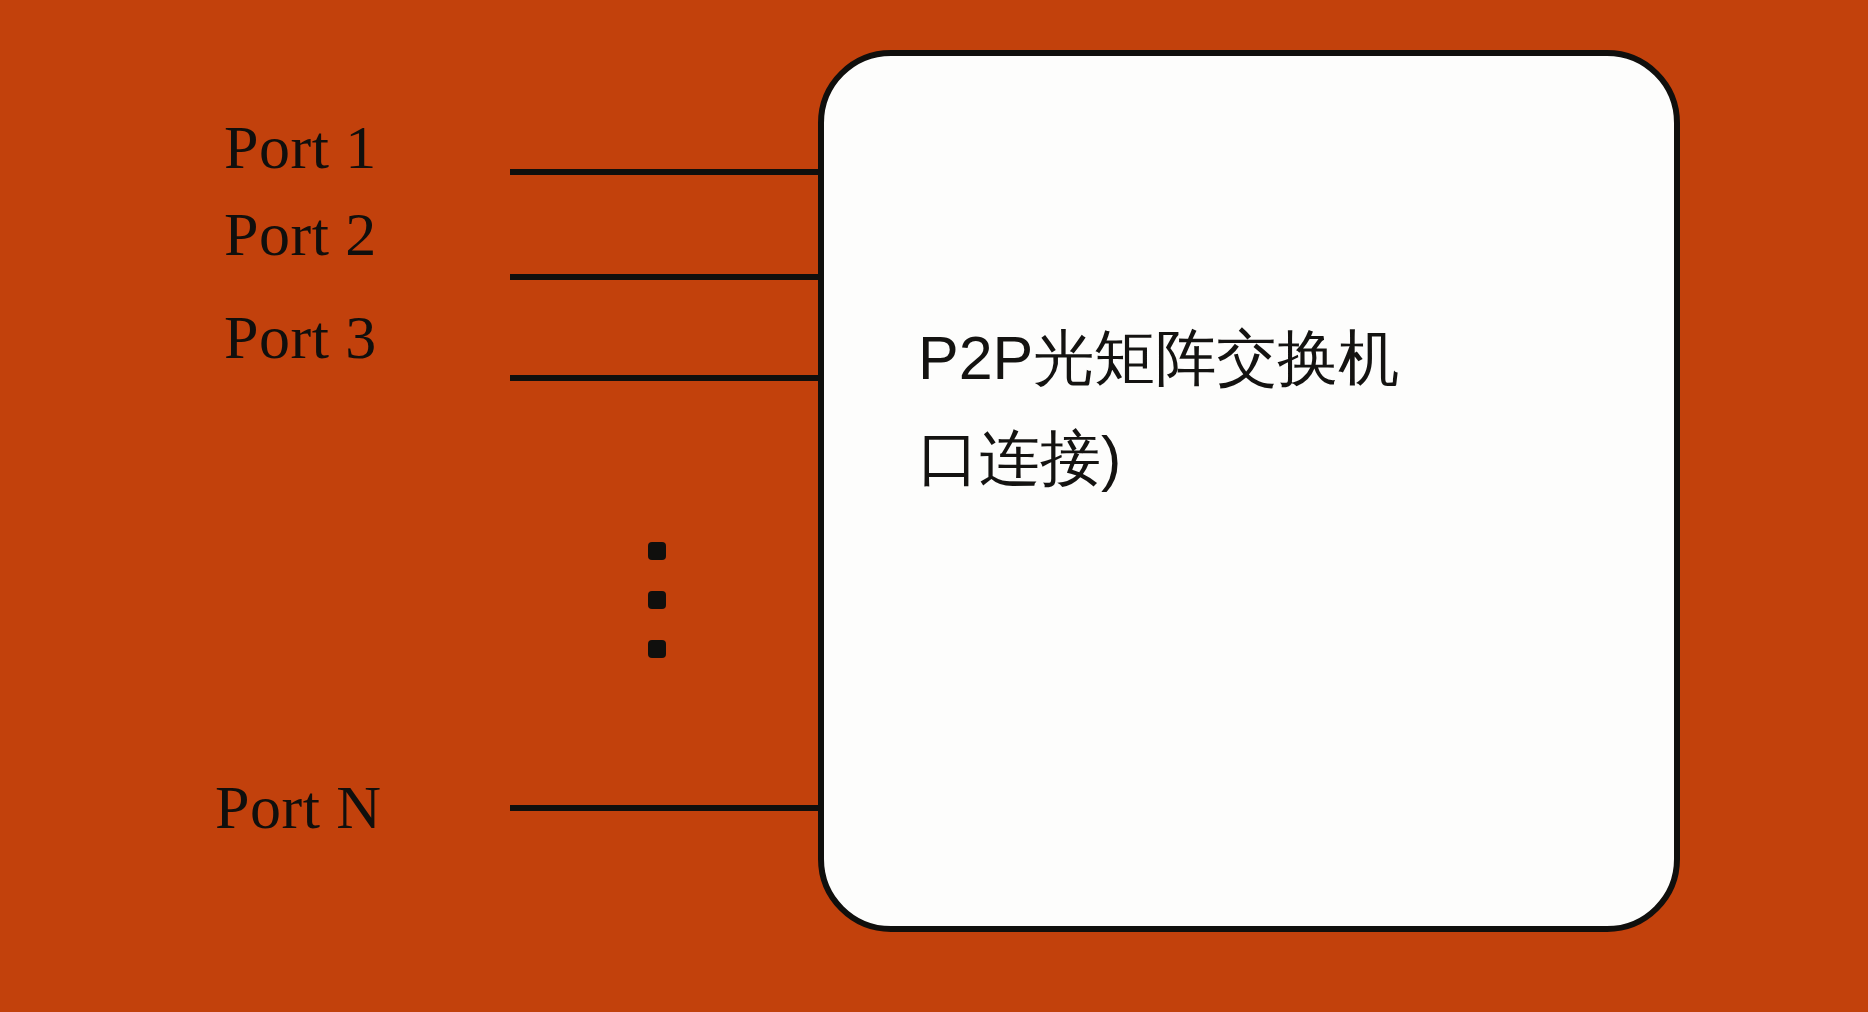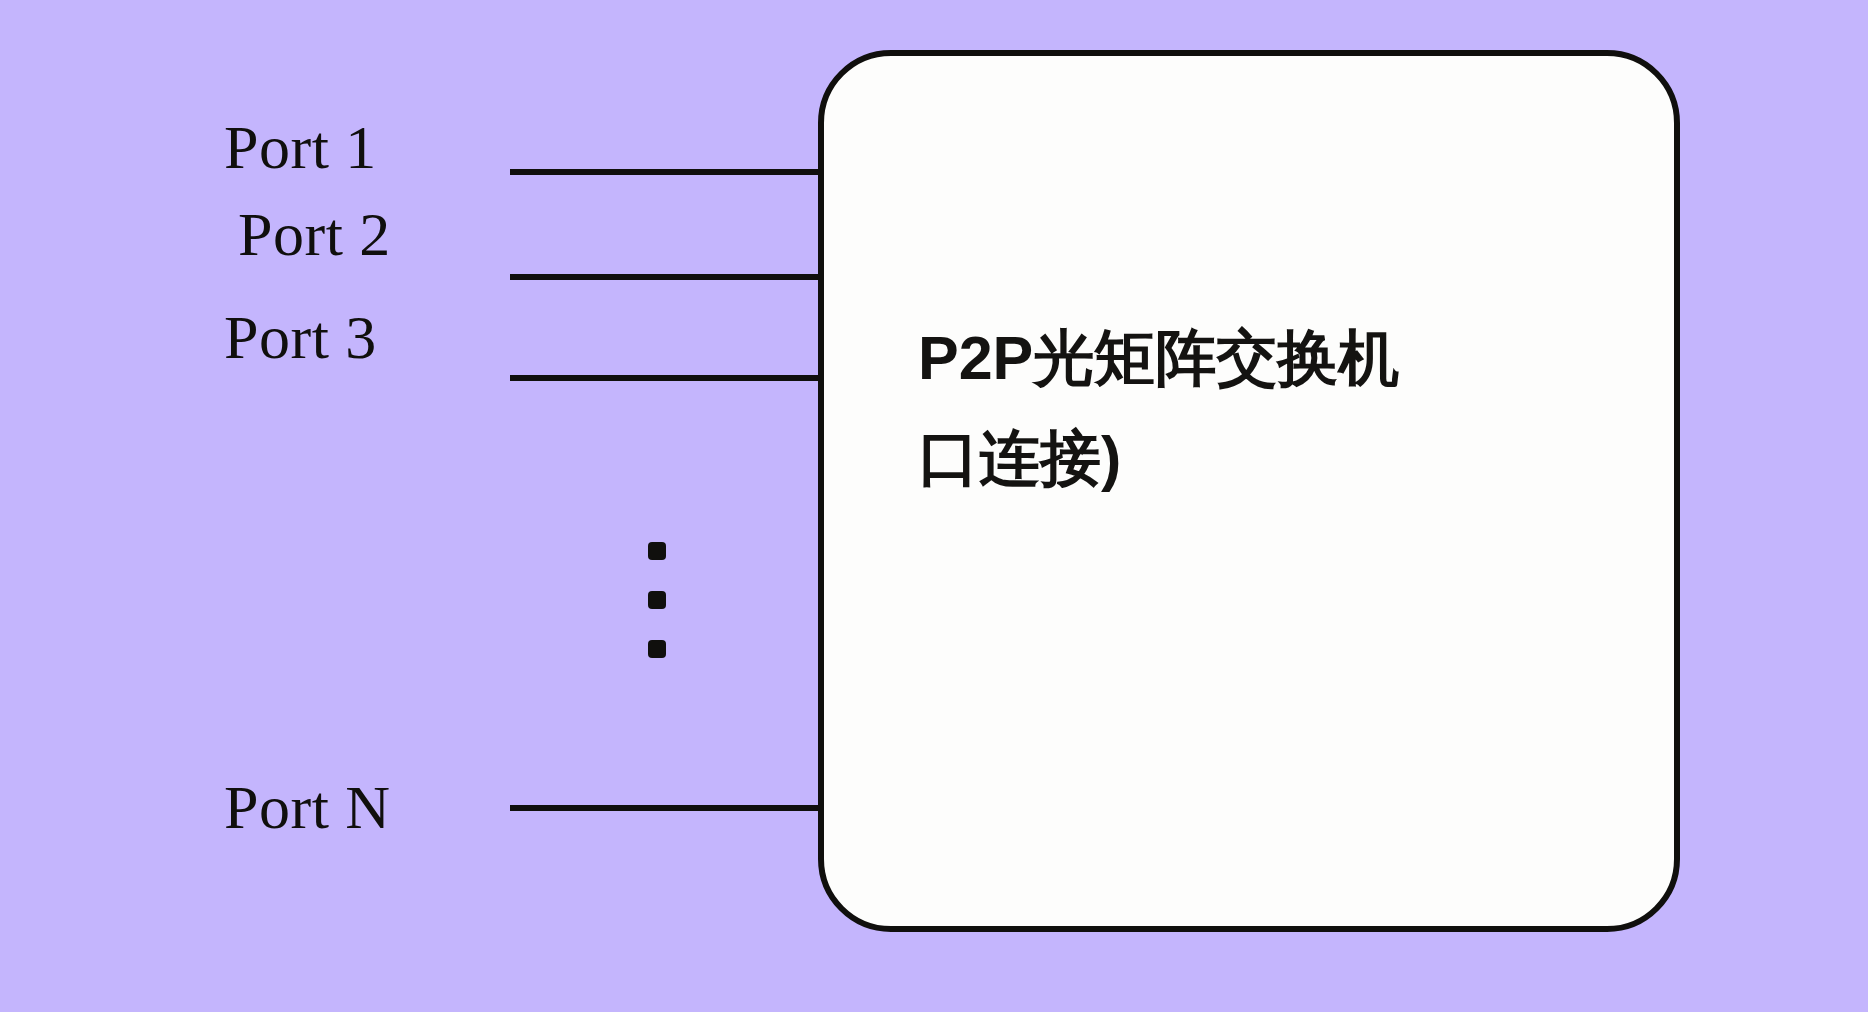--- a/index.html
+++ b/index.html
@@ -8,55 +8,54 @@
     padding: 0;
     background: #ffffff;
   }
   body {
     font-family: "Liberation Sans", "DejaVu Sans", sans-serif;
   }
   #canvas {
     position: relative;
     width: 1868px;
     height: 1012px;
-    background: #c4b5fd;
+    background: #c2410c;
     overflow: hidden;
   }
   #diagram-svg {
     position: absolute;
     left: 0;
     top: 0;
     width: 1868px;
     height: 1012px;
   }
   .port-label {
     position: absolute;
     font-family: "Liberation Serif", "DejaVu Serif", serif;
     font-size: 62px;
     line-height: 62px;
     color: #100f0d;
     white-space: nowrap;
     letter-spacing: 0.5px;
   }
   .port-label-1 { left: 224px; top: 116px; }
-  .port-label-2 { left: 224px; top: 203px; margin-left: 14px; }
+  .port-label-2 { left: 224px; top: 203px; }
   .port-label-3 { left: 224px; top: 306px; }
-  .port-label-n { left: 224px; top: 776px; font-family: Liberation Serif, serif; }
+  .port-label-n { left: 215px; top: 776px; font-family: Liberation Serif, serif; }
 
   #switch-box-text {
     position: absolute;
     left: 918px;
     top: 308px;
     width: 700px;
     font-family: "Liberation Sans", "DejaVu Sans", sans-serif;
     font-size: 61px;
     line-height: 100px;
     color: #141311;
     letter-spacing: 0px;
-    font-weight: bold;
   }
   #switch-box-text .tline {
     display: block;
     white-space: nowrap;
   }
 
   #ellipsis-dots {
     position: absolute;
     left: 648px;
     top: 542px;

